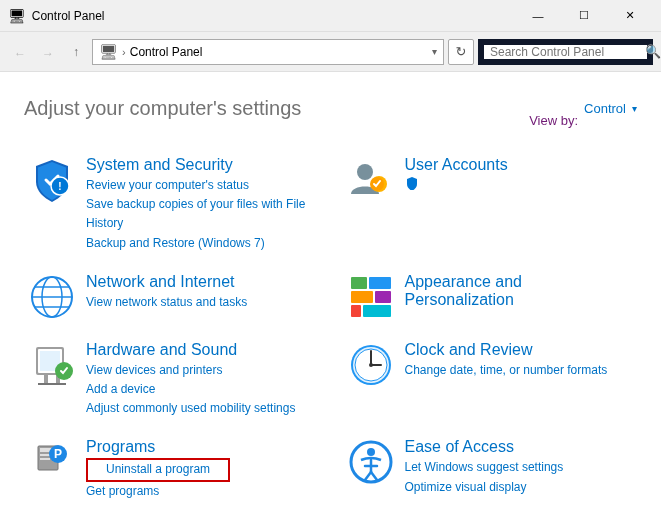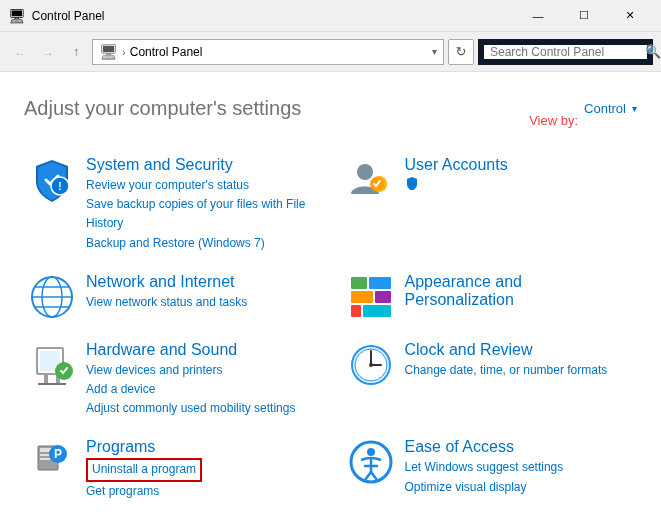--- a/index.html
+++ b/index.html
@@ -79,21 +79,21 @@
     .main-header {
       display: flex;
       align-items: center;
       justify-content: space-between;
       margin-bottom: 20px;
     }
     .main-title { font-size: 20px; color: #737373; font-weight: 300; }
     .viewby {
       display: flex; align-items: center; gap: 6px; font-size: 13px;
     }
-    .viewby-label { color: #ef4444; margin-top: 25px; }
+    .viewby-label { color: #701a75; margin-top: 25px; }
     .viewby-value { color: #0072c6; cursor: pointer; }
     .viewby-arrow { color: #0072c6; font-size: 10px; }
 
     
     .categories {
       display: grid;
       grid-template-columns: 1fr 1fr;
       gap: 4px 24px;
     }
     .category-item {
@@ -111,21 +111,21 @@
     .cat-title {
       font-size: 16px; color: #0072c6; cursor: pointer; margin-bottom: 2px;
     }
     .cat-links { font-size: 12px; line-height: 1.6; }
     .cat-link {
       color: #0072c6; cursor: pointer; display: block;
     }
     .cat-link.highlighted {
       border: 2px solid #cc0000;
       display: inline-block;
-      padding: 0 4px;
+      padding: 0 18px;
     }
   </style>
 </head>
 <body>
 
 <div class="titlebar">
   <span style="font-size:14px;margin-right:6px;">🖥</span>
   <span class="titlebar-title">Control Panel</span>
   <div class="titlebar-controls">
     <div class="titlebar-btn">—</div>

